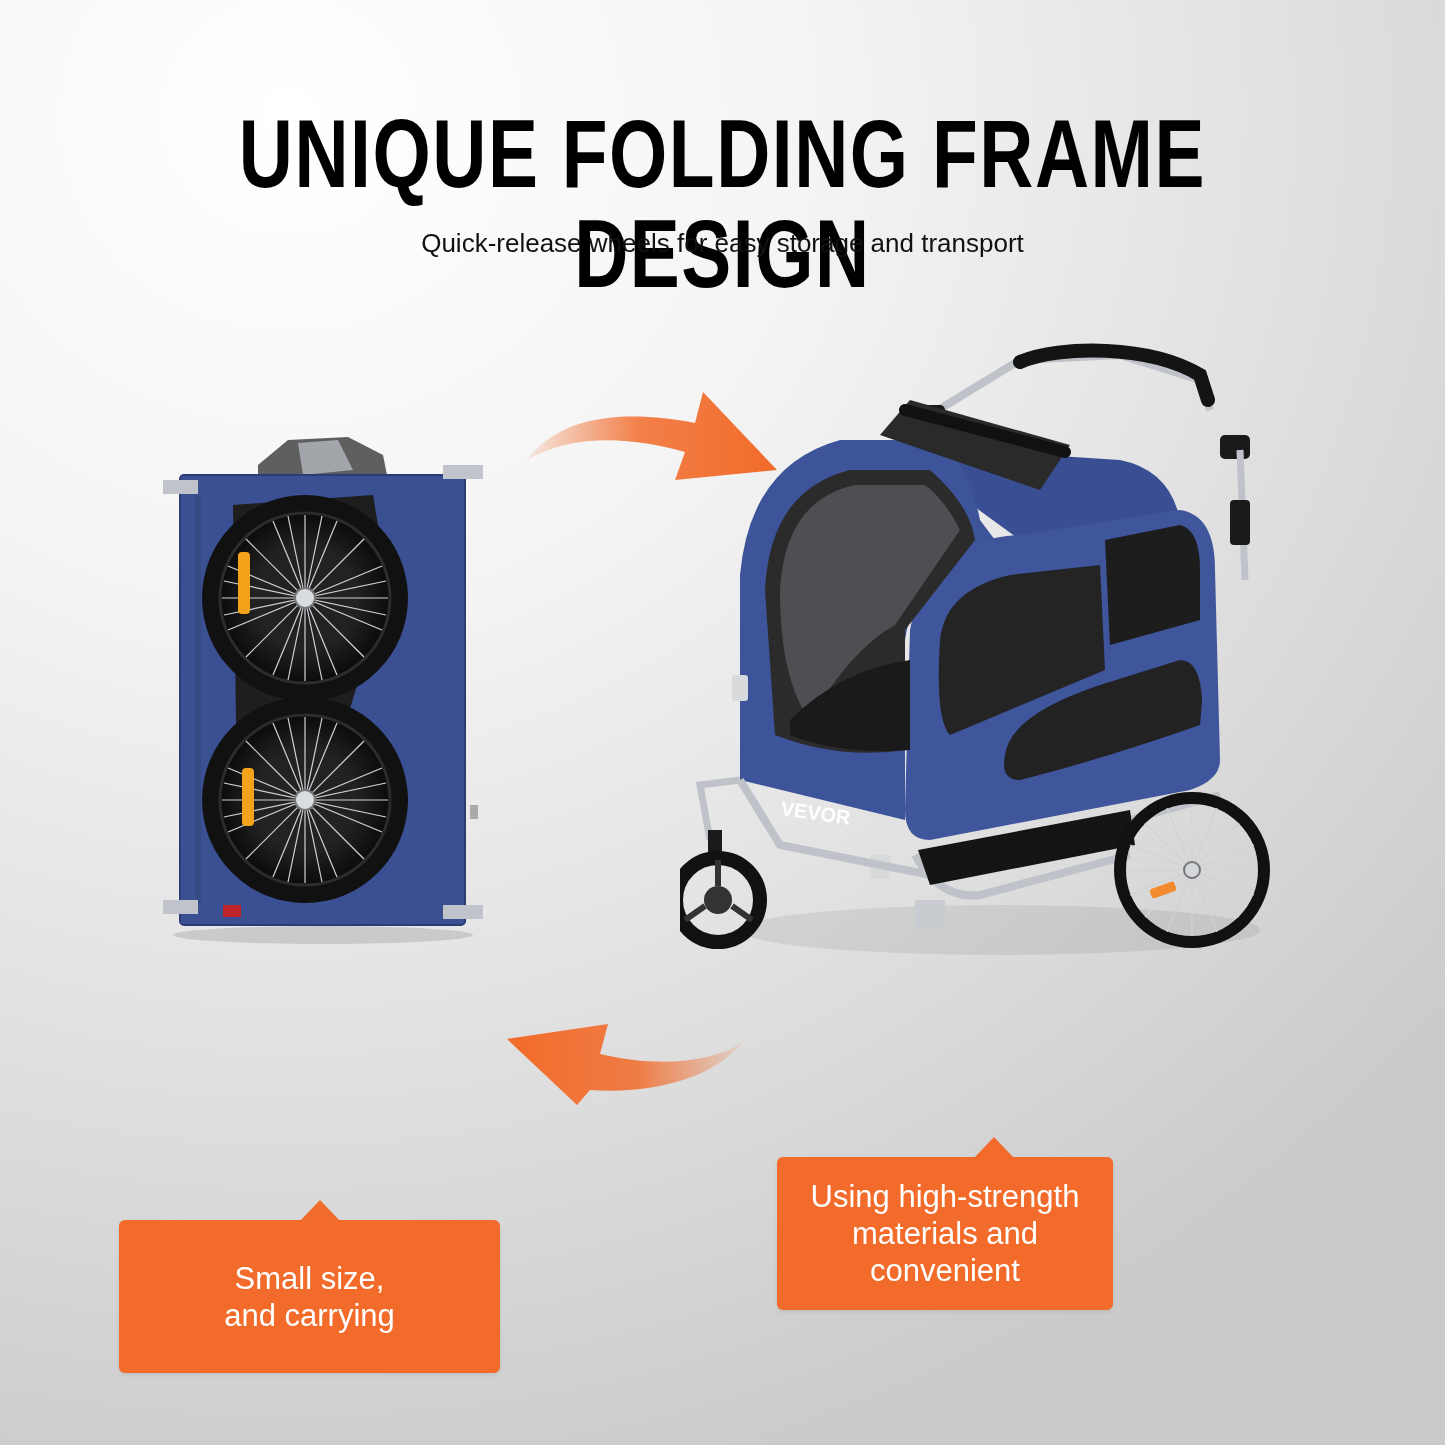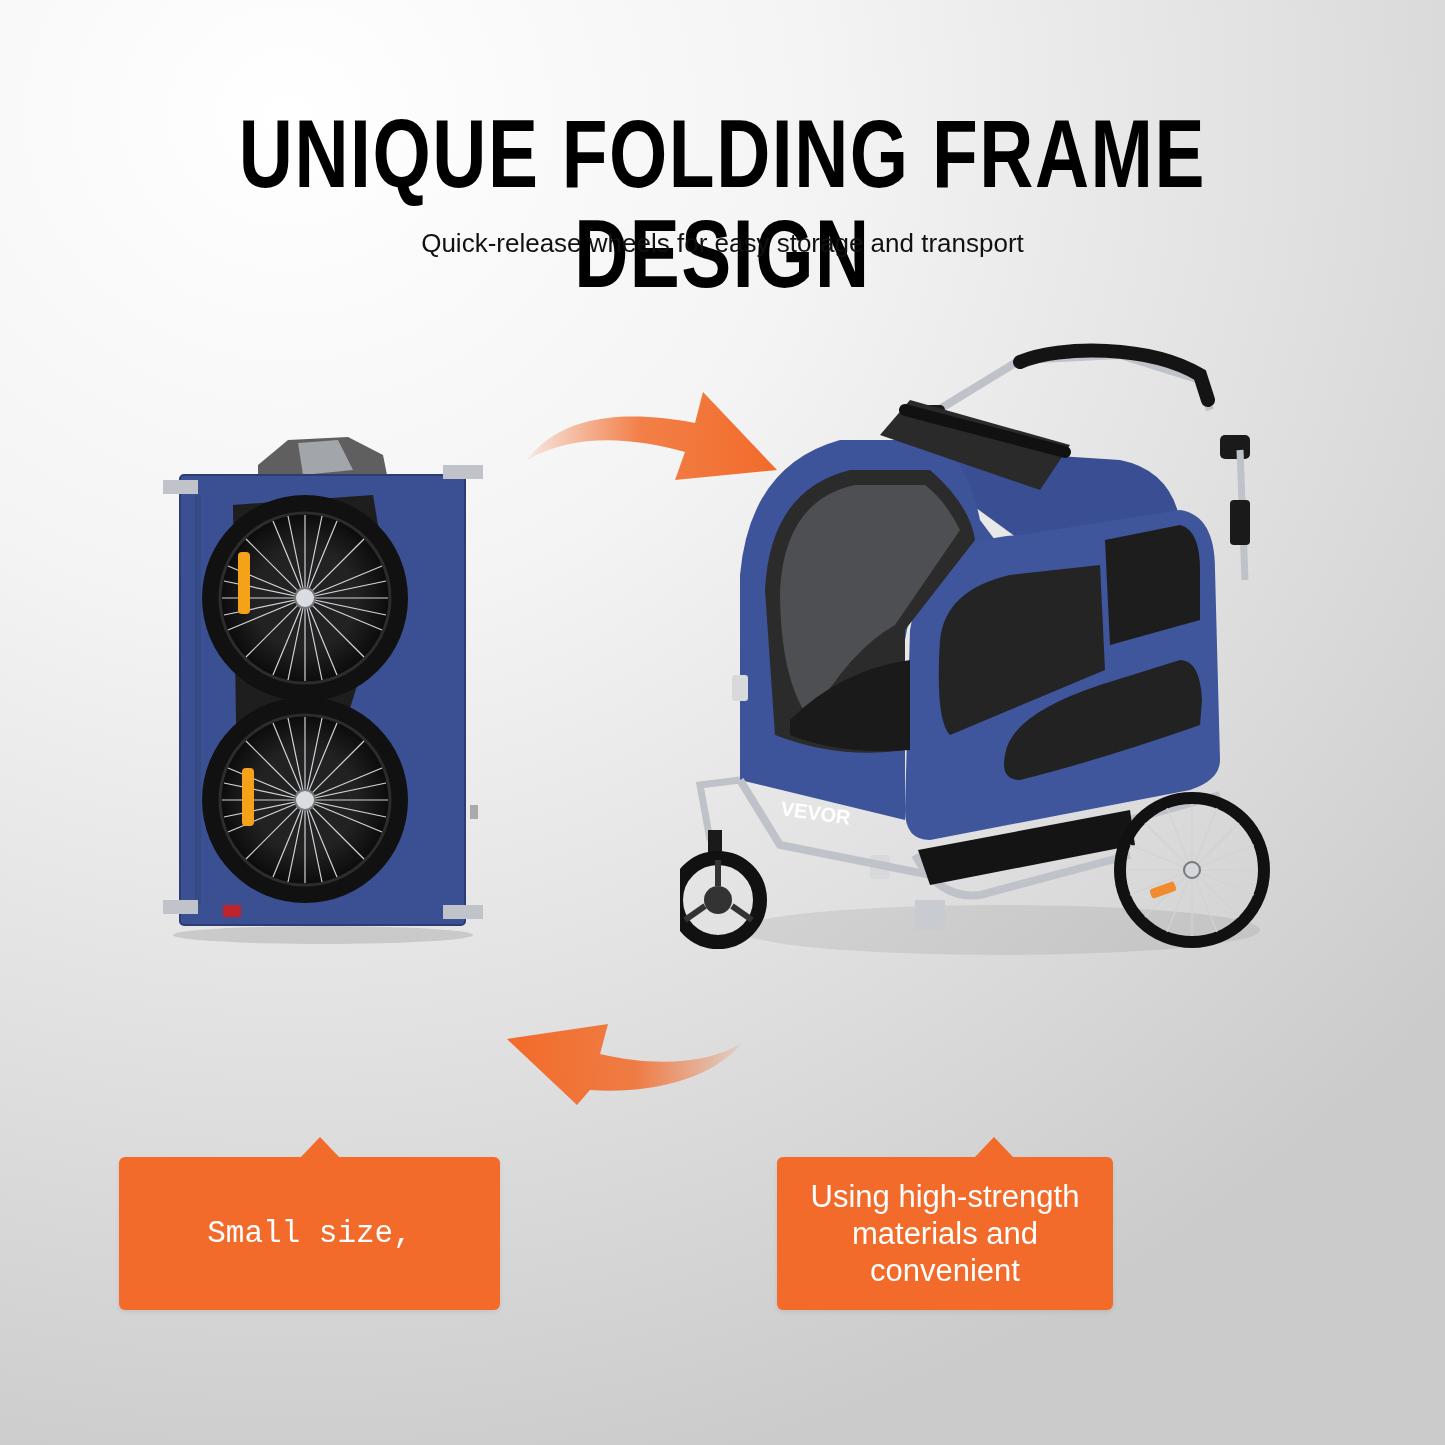--- a/index.html
+++ b/index.html
@@ -22,21 +22,21 @@
     .callout {
       position:absolute; background:#f26b2a; border-radius:6px; color:#fff;
       display:flex; align-items:center; justify-content:center; text-align:center;
       font-size:31px; line-height:37px; box-shadow:0 2px 4px rgba(0,0,0,0.08);
     }
     .callout::before {
       content:""; position:absolute; top:-20px; width:0; height:0;
       border-left:19px solid transparent; border-right:19px solid transparent;
       border-bottom:20px solid #f26b2a;
     }
-    .callout.left { left:119px; top:1157px; width:381px; height:153px;font-family:Liberation Mono, monospace; }
+    .callout.left { left:119px; top:1220px; width:381px; height:153px; }
     .callout.left::before { left:182px; }
     .callout.right { left:777px; top:1157px; width:336px; height:153px; }
     .callout.right::before { left:198px; }
     .callout span { display:block; }
     .product { position:absolute; }
   </style>
 </head>
 <body>
 
 <div class="title">UNIQUE FOLDING FRAME DESIGN</div>
@@ -192,20 +192,21 @@
       <line x1="574" y1="505" x2="450" y2="555"></line>
     </g>
     <rect x="470" y="545" width="26" height="10" rx="3" fill="#f28a2e" transform="rotate(-20 483 550)"></rect>
     <circle cx="512" cy="530" r="8" fill="#d4d7db" stroke="#777" stroke-width="2"></circle>
   </g>
 </svg>
 
 <div class="callout left">
   <div>
     <span>Small size,</span>
+    <span>and carrying</span>
   </div>
 </div>
 <div class="callout right">
   <div>
     <span>Using high-strength</span>
     <span>materials and convenient</span>
   </div>
 </div>
 
 </body></html>

